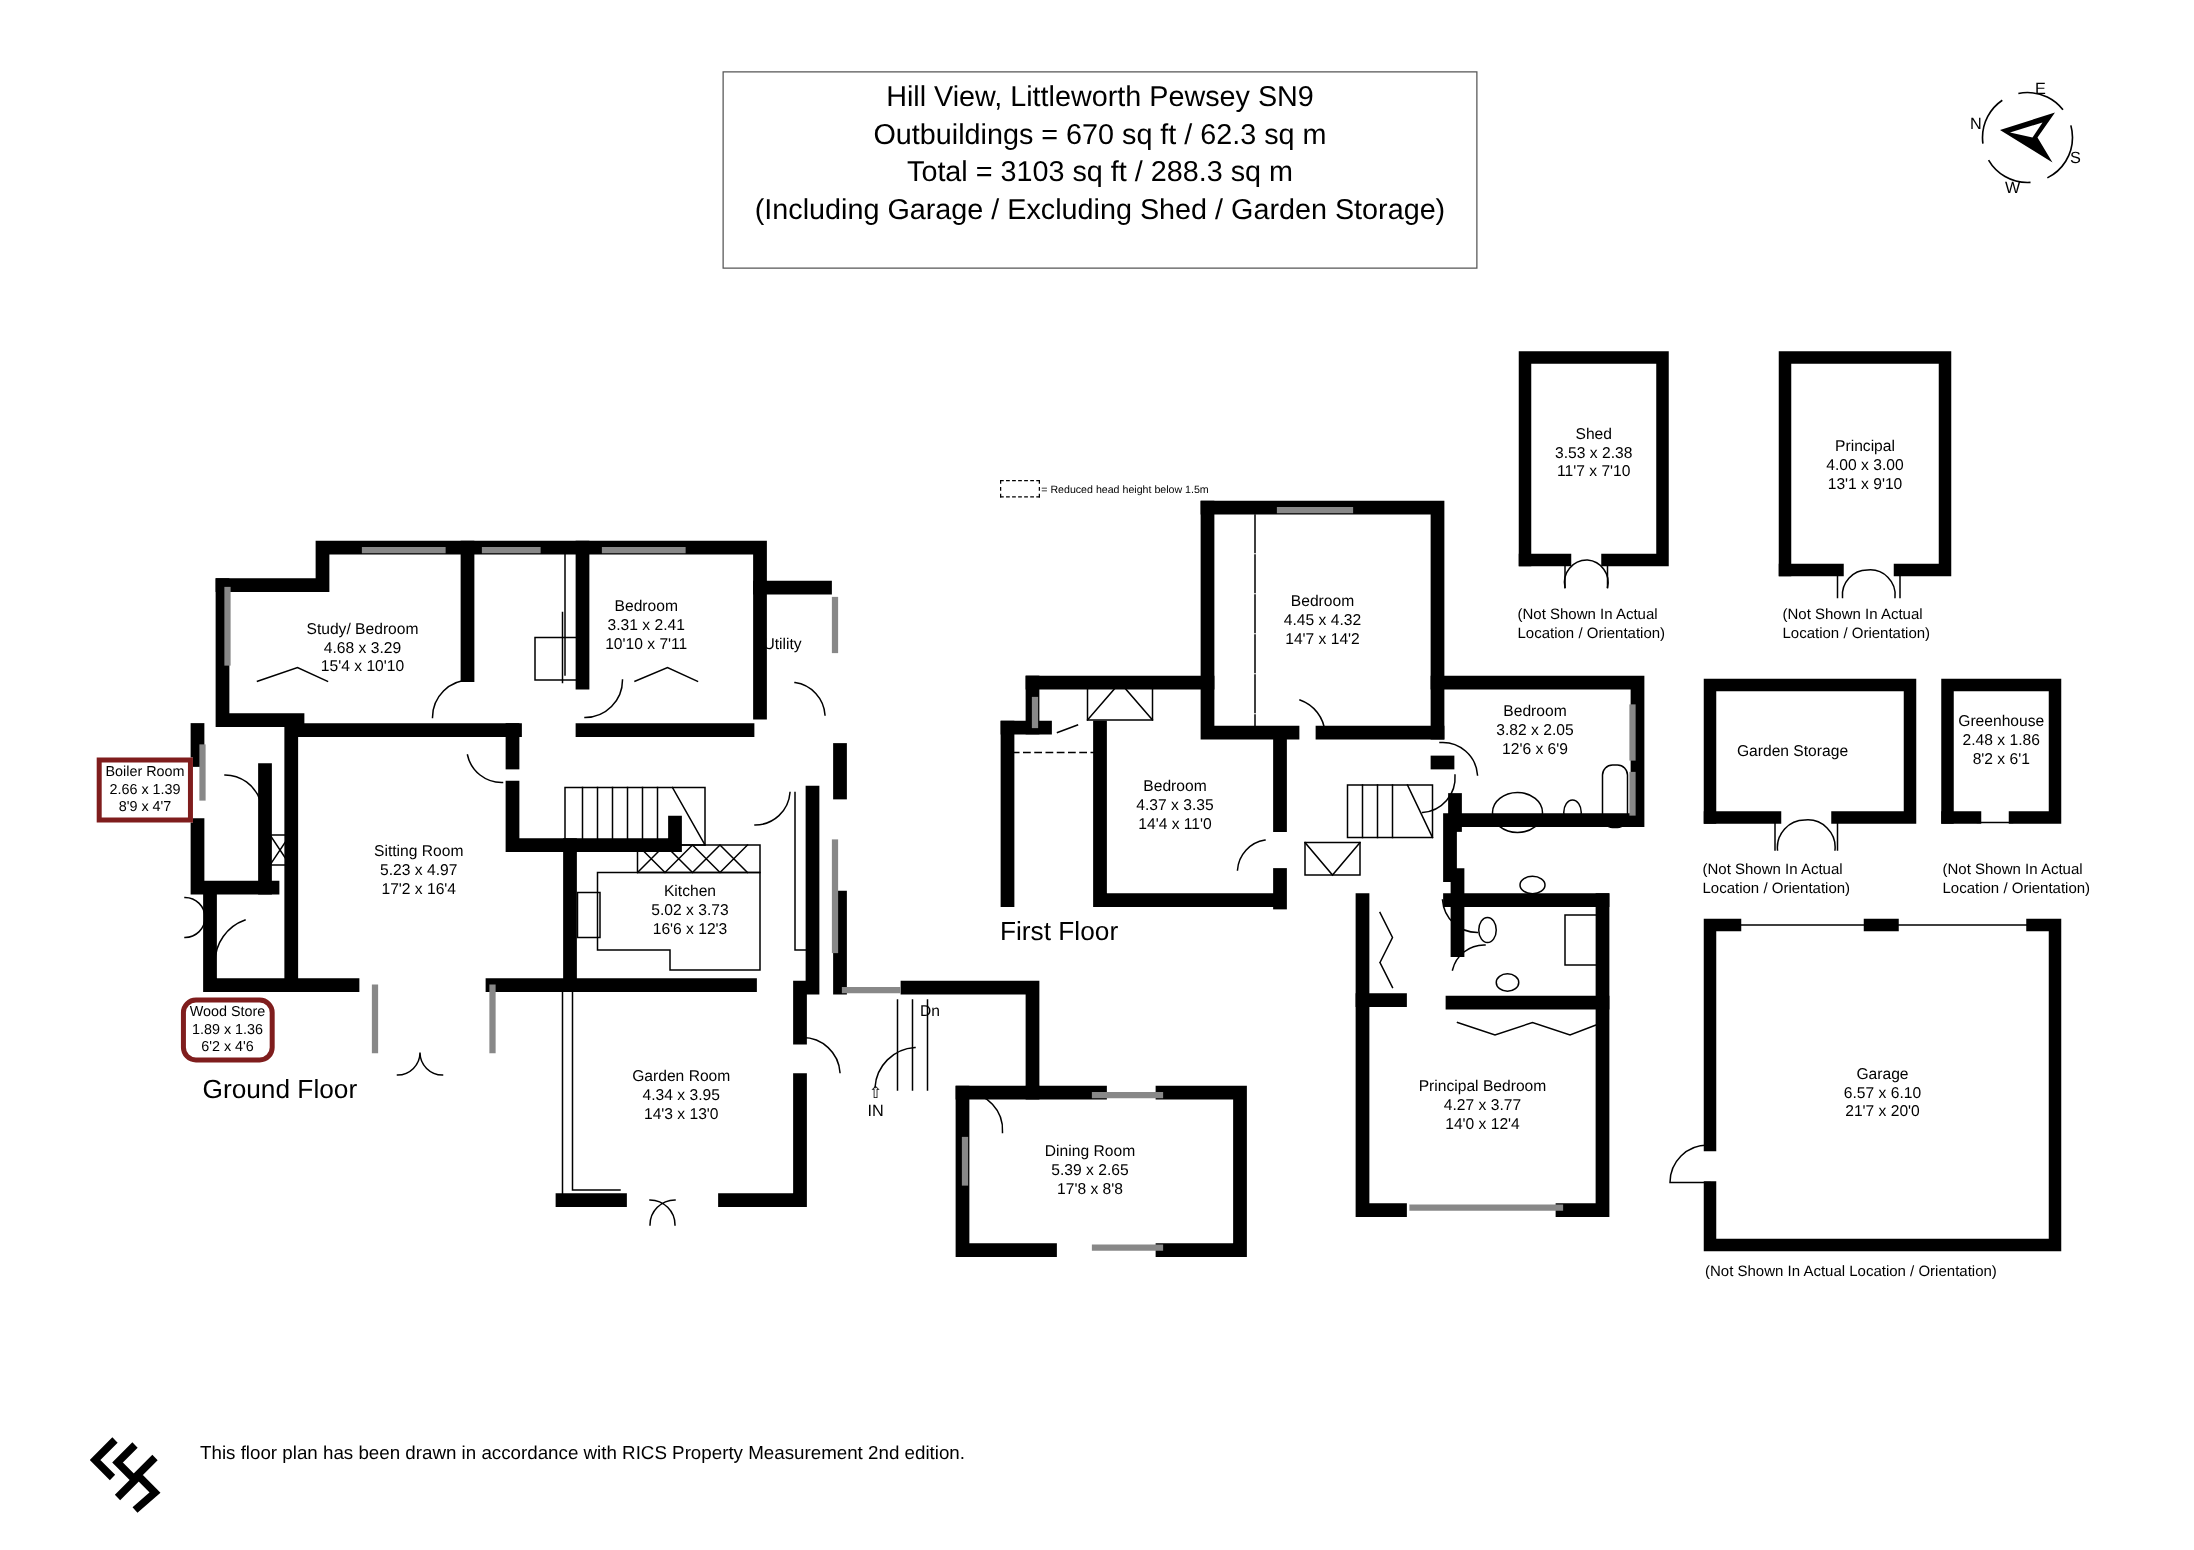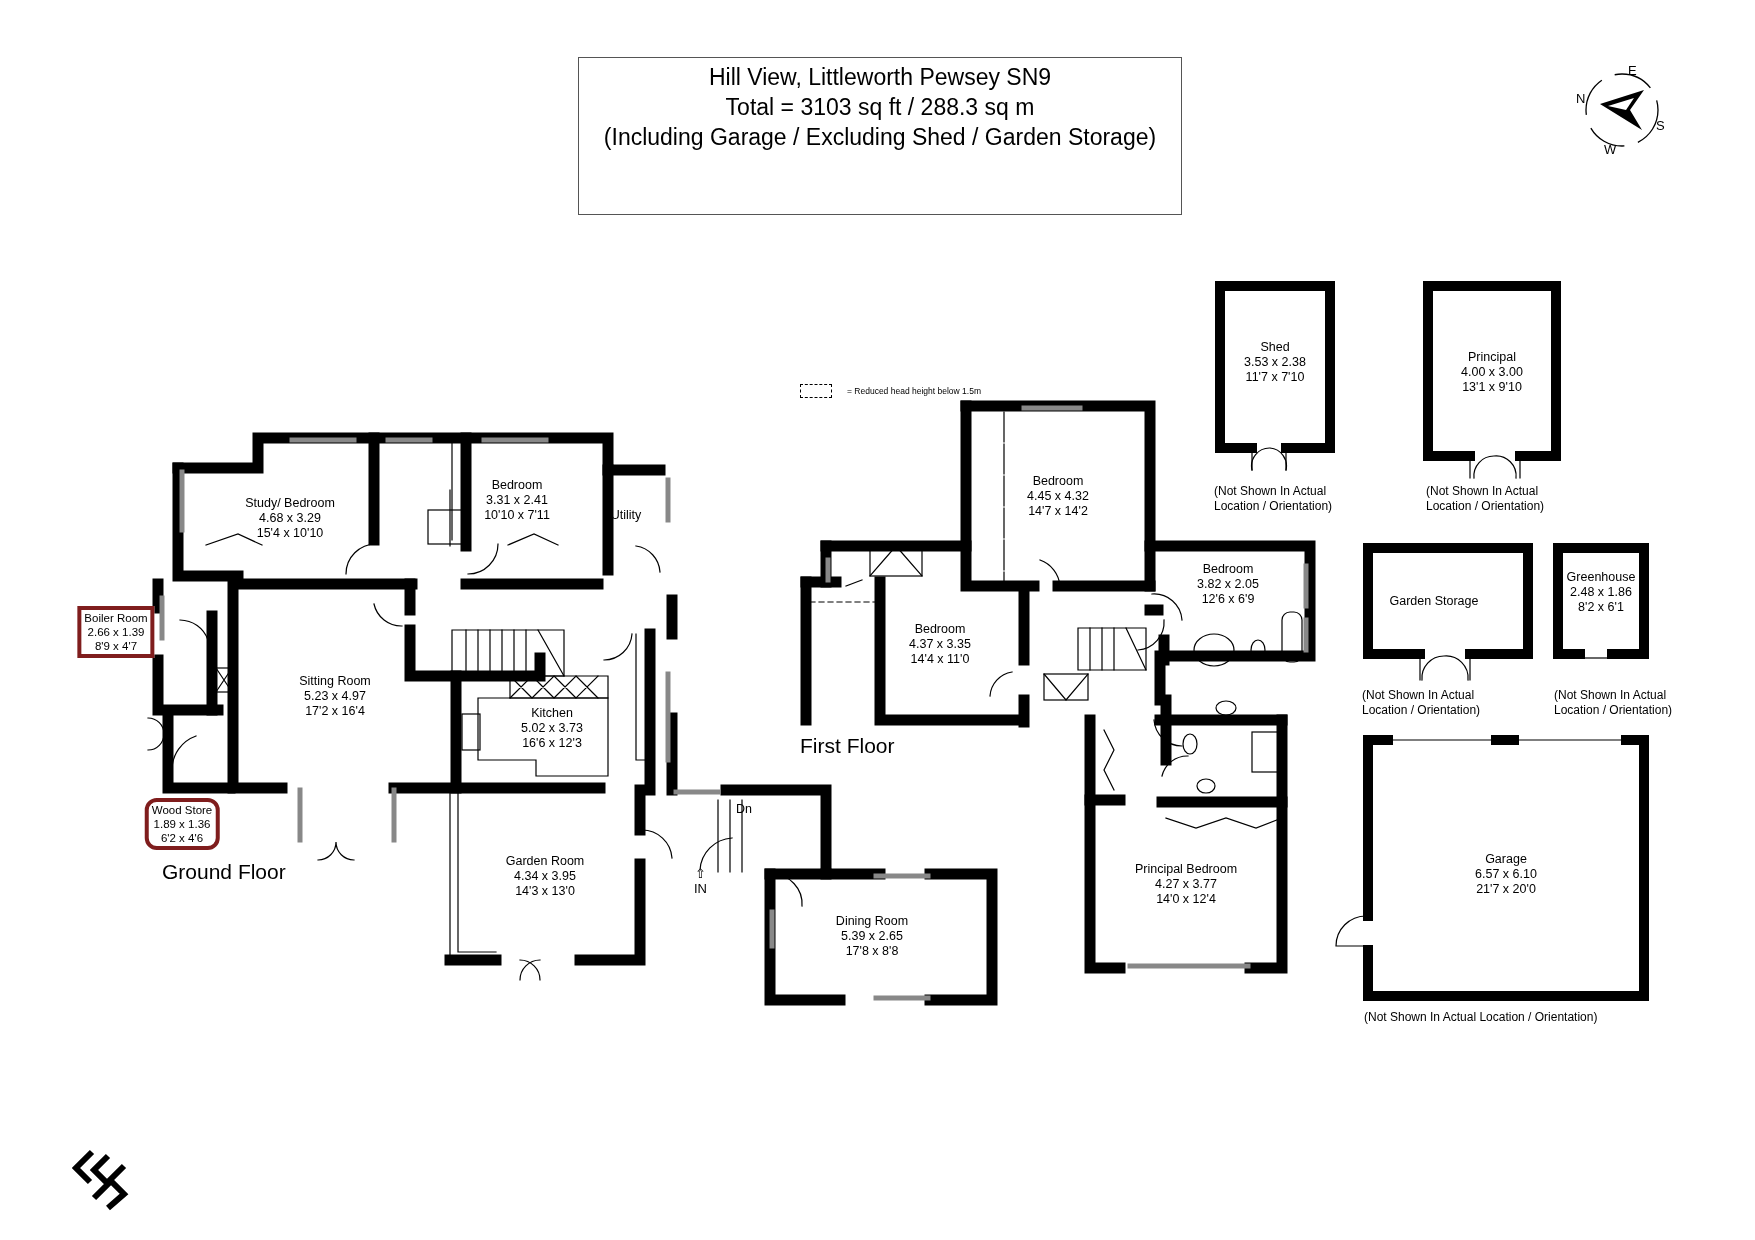--- a/index.html
+++ b/index.html
@@ -5,34 +5,35 @@
   html, body { margin:0; padding:0; background:#ffffff; }
   body { width:1755px; height:1240px; position:relative; overflow:hidden; font-family:"Liberation Sans", sans-serif; color:#000; }
   .title-box { position:absolute; left:578px; top:57px; width:604px; height:158px; border:1.5px solid #555; box-sizing:border-box; text-align:center; font-size:23px; line-height:30px; padding-top:4px; }
   .title-box div { white-space:nowrap; }
   svg.plan { position:absolute; left:0; top:0; }
   .lbl { position:absolute; text-align:center; font-size:12.5px; line-height:15px; white-space:nowrap; transform:translateX(-50%); }
   .lbl.small { font-size:11.5px; line-height:14px; }
   .boxed { border:4px solid #7f1d1d; padding:1px 3px; background:#fff; }
   .floor-label { position:absolute; font-size:21px; white-space:nowrap; }
   .note { position:absolute; text-align:left; font-size:12px; line-height:15px; white-space:nowrap; }
-  .legend { position:absolute; left:800px; top:384px; font-size:8.5px; display:flex; align-items:center; gap:15px; }
+  .legend { position:absolute; left:800px; top:384px; font-size:8.5px; display:flex; align-items:center; gap:1px; }
   .legend .dash { width:32px; height:14px; border:1px dashed #000; box-sizing:border-box; }
   .compass { position:absolute; left:1572px; top:60px; width:100px; height:100px; }
   .footer { position:absolute; left:160px; top:1150px; font-size:15px; line-height:26px; }
   .footer div { white-space:nowrap; }
   .logo { position:absolute; left:72px; top:1148px; width:60px; height:64px; }
   .dn { position:absolute; font-size:12.5px;margin-left:28px; }
   .in { position:absolute; font-size:13px; text-align:center; }
 </style>
 </head>
 <body>
 
 <div class="title-box">
   <div>Hill View, Littleworth Pewsey SN9</div>
+  <div>Outbuildings = 670 sq ft / 62.3 sq m</div>
   <div>Total = 3103 sq ft / 288.3 sq m</div>
   <div>(Including Garage / Excluding Shed / Garden Storage)</div>
 </div>
 
 <div class="compass">
   <svg width="100" height="100" viewBox="0 0 100 100">
     <circle cx="50" cy="50" r="36" fill="none" stroke="#000" stroke-width="1.3" stroke-dasharray="40 14"></circle>
     <polygon points="28,44 72,30 58,50 70,70" fill="#000"></polygon>
     <polygon points="36,46 62,38 54,50" fill="#fff"></polygon>
     <text x="56" y="15" font-size="13" font-family="Liberation Sans, sans-serif">E</text>
@@ -342,13 +343,14 @@
 <div class="logo">
   <svg width="60" height="64" viewBox="0 0 60 64">
     <g fill="none" stroke="#000" stroke-width="6" stroke-linejoin="miter">
       <path d="M20 4 L4 20 L18 34"></path>
       <path d="M36 8 L22 22 L36 36 L22 50"></path>
       <path d="M52 18 L38 32 L52 46 L36 60"></path>
     </g>
   </svg>
 </div>
 <div class="footer">
+  <div>This floor plan has been drawn in accordance with RICS Property Measurement 2nd edition.</div>
 </div>
 
 </body></html>

